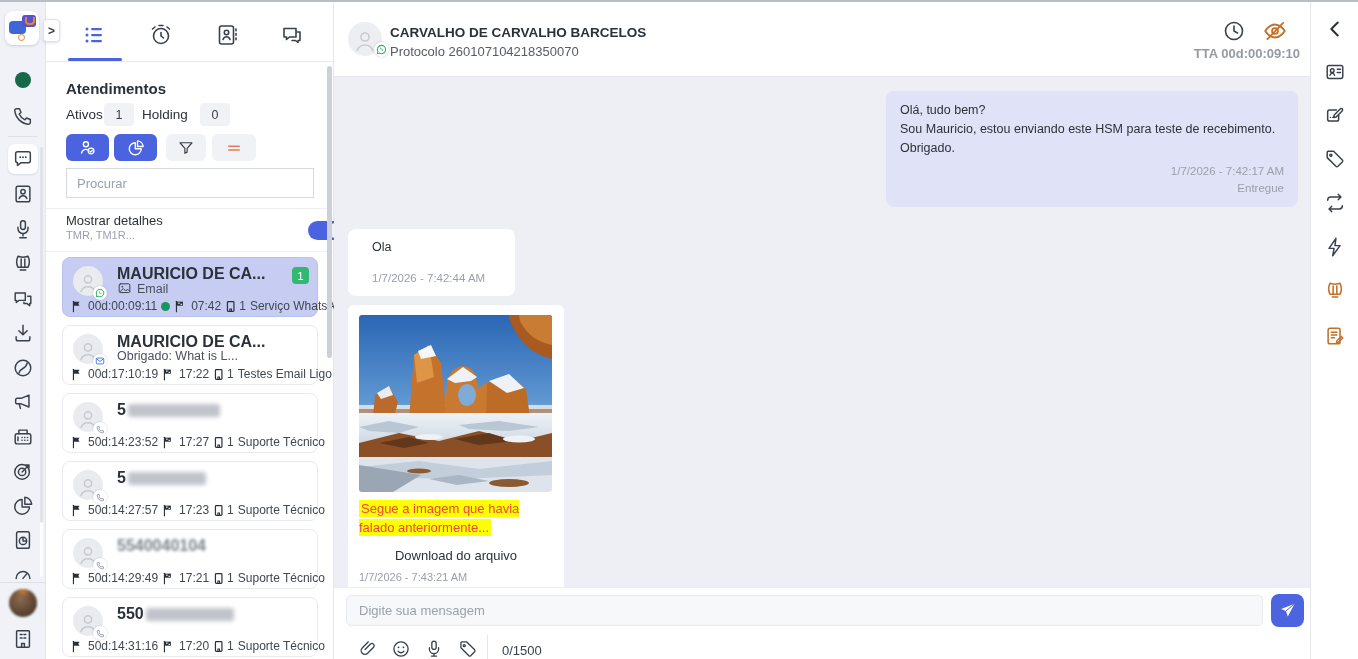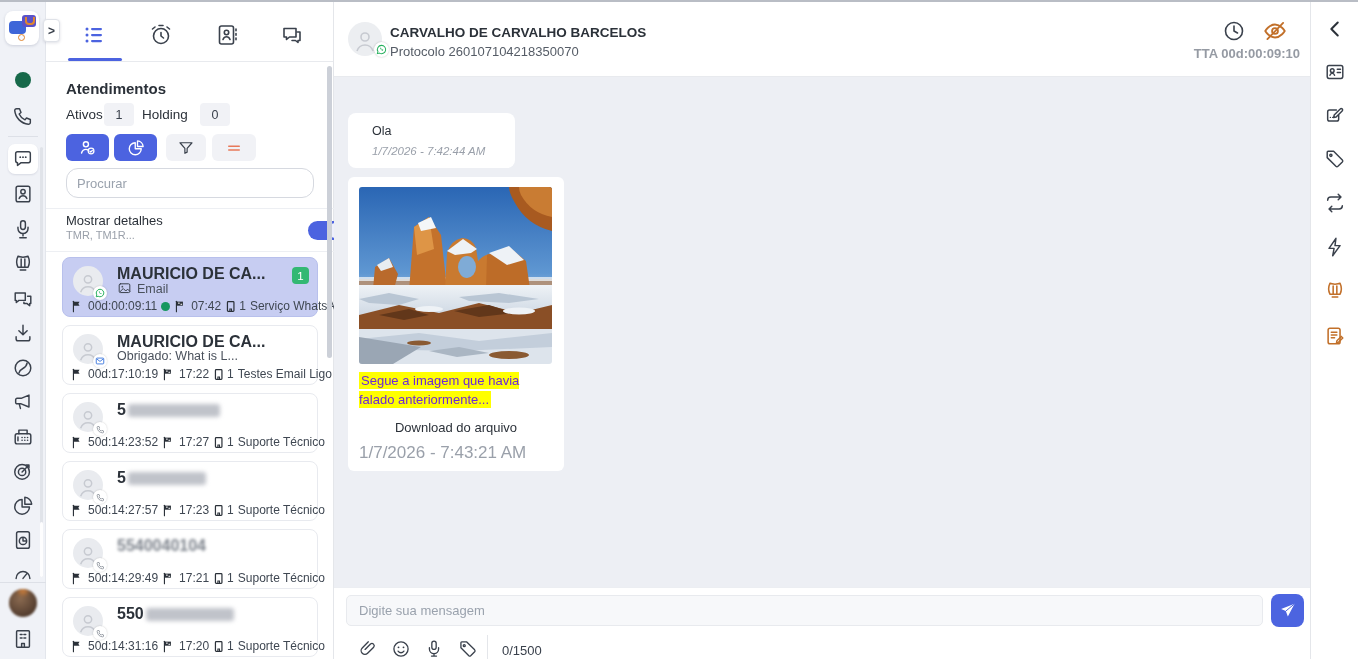--- a/index.html
+++ b/index.html
@@ -40,21 +40,21 @@
   .tabbar{left:0;top:0;width:287px;height:60px;border-bottom:1px solid #e8eaee;background:#fff;}
   .tab{width:24px;height:24px;top:21px;cursor:pointer;}
   .tab-underline{left:22px;top:56px;width:54px;height:3px;background:#4c63e0;border-radius:2px;}
   .p-title{left:20px;top:78px;font-size:15px;font-weight:bold;}
   .cnt-lbl{top:105px;font-size:13.5px;color:#2b3139;}
   .cnt-badge{top:101px;width:30px;height:23px;background:#f1f2f6;border-radius:4px;font-size:12.5px;
       display:flex;align-items:center;justify-content:center;color:#3a414c;}
   .btn{top:132px;height:27px;border-radius:6px;display:flex;align-items:center;justify-content:center;cursor:pointer;}
   .btn-blue{background:#4c63e0;}
   .btn-gray{background:#f1f2f6;}
-  .search{left:20px;top:166px;width:248px;height:30px;border:1px solid #d6d9e0;border-radius:12px;
+  .search{left:20px;top:166px;width:248px;height:30px;border:1px solid #d6d9e0;border-radius:0;
       font-size:13px;padding:0 10px;color:#2b3139;outline:none;font-family:inherit;background:#fff;}
   .search::placeholder{color:#9aa2ad;}
   .pdiv{left:0;width:288px;height:1px;background:#edeff3;}
   .det-lbl{left:20px;top:211px;font-size:13px;color:#2b3139;}
   .det-sub{left:20px;top:227px;font-size:11px;color:#9aa0aa;}
   .toggle{left:262px;top:219px;width:37px;height:19px;background:#4c63e0;border-radius:10px;cursor:pointer;}
   .toggle i{position:absolute;right:2px;top:2px;width:15px;height:15px;background:#eef0fb;border-radius:50%;}
   .items{left:16px;top:255px;width:258px;}
   .item{position:relative;width:256px;height:60px;border-radius:8px;background:#fff;border:1px solid #e8eaef;margin-bottom:8px;cursor:pointer;}
   .item.sel{background:#c7cdf2;border-color:#b8c0ec;}
@@ -83,27 +83,27 @@
   .cproto{left:56px;top:42px;font-size:13px;color:#555c66;}
   .hclock{left:888px;top:17px;width:24px;height:24px;cursor:pointer;}
   .heye{left:928px;top:16px;width:26px;height:26px;cursor:pointer;}
   .tta{right:10px;top:44px;font-size:13px;font-weight:bold;color:#959aa3;}
   .msgs{left:0;top:75px;width:976px;height:510px;padding:14px;overflow:hidden;}
   .bub{border-radius:8px;padding:10px 14px;font-size:12.5px;line-height:1.5;}
   .bub-out{background:#e0e3f7;max-width:412px;margin-left:auto;margin-right:-2px;}
   .bub .meta{text-align:right;font-size:11.5px;color:#9aa0aa;margin-top:6px;line-height:1.45;}
   .bub-in{background:#fff;display:inline-block;}
   .bub-ola{margin-top:22px;padding:9px 30px 9px 24px;}
-  .bub-ola .meta{text-align:right;margin-top:2px;font-style:italic;}
+  .bub-ola .meta{text-align:right;margin-top:14px;}
   .imgcard{margin-top:9px;width:216px;background:#fff;border-radius:6px;padding:10px 11px 8px;}
   .imgwrap{width:193px;height:177px;border-radius:3px;overflow:hidden;cursor:pointer;}
   .cap{margin-top:8px;font-size:13px;line-height:1.45;}
-  .cap mark{background:#ffff00;color:#6d28d9;padding:1px 2px;}
+  .cap mark{background:#ffff00;color:#ef4444;padding:1px 2px;}
   .dl{margin:10px 0 4px;text-align:center;font-size:13px;color:#2b3139;font-weight:500;cursor:pointer;}
-  .imgtime{font-size:17px;color:#9aa0aa;margin-top:8px;}
+  .imgtime{font-size:11px;color:#9aa0aa;margin-top:8px;}
 
   
   .composer{left:0;top:585px;width:976px;height:74px;background:#fff;border-top:1px solid #eceef2;}
   .cinput{left:12px;top:7px;width:917px;height:31px;background:#f7f8fa;border:1px solid #e8eaee;border-radius:5px;
       font-size:13px;padding:0 12px;color:#2b3139;outline:none;font-family:inherit;}
   .cinput::placeholder{color:#9aa2ad;}
   .send{left:937px;top:6px;width:33px;height:33px;background:#4c64e0;border-radius:8px;border:none;cursor:pointer;
       display:flex;align-items:center;justify-content:center;}
   .cic{top:51px;width:20px;height:20px;cursor:pointer;}
   .cdiv{left:153px;top:47px;width:1px;height:27px;background:#e4e6ea;}
@@ -522,20 +522,29 @@
         </svg>
       <svg class="ab heye" viewBox="0 0 24 24">
           <path class="ico" d="M3 12s3.5-6 9-6 9 6 9 6-3.5 6-9 6-9-6-9-6z"></path>
           <circle class="ico" cx="12" cy="12" r="2.7"></circle>
           <path class="ico" d="M5 19.5L19.5 4.5"></path>
         </svg>
       <div class="ab tta">TTA 00d:00:09:10</div>
     </header>
 
     <div class="ab msgs">
+      <div class="bub bub-out">
+        <div>Olá, tudo bem?</div>
+        <div>Sou Mauricio, estou enviando este HSM para teste de recebimento.</div>
+        <div>Obrigado.</div>
+        <div class="meta">
+          <div>1/7/2026 - 7:42:17 AM</div>
+          <div>Entregue</div>
+        </div>
+      </div>
 
       <div class="bub bub-in bub-ola">
         <div>Ola</div>
         <div class="meta">1/7/2026 - 7:42:44 AM</div>
       </div>
 
       <div class="imgcard">
         <div class="imgwrap">
           <svg width="193" height="177" viewBox="0 0 193 177">
             <defs>

